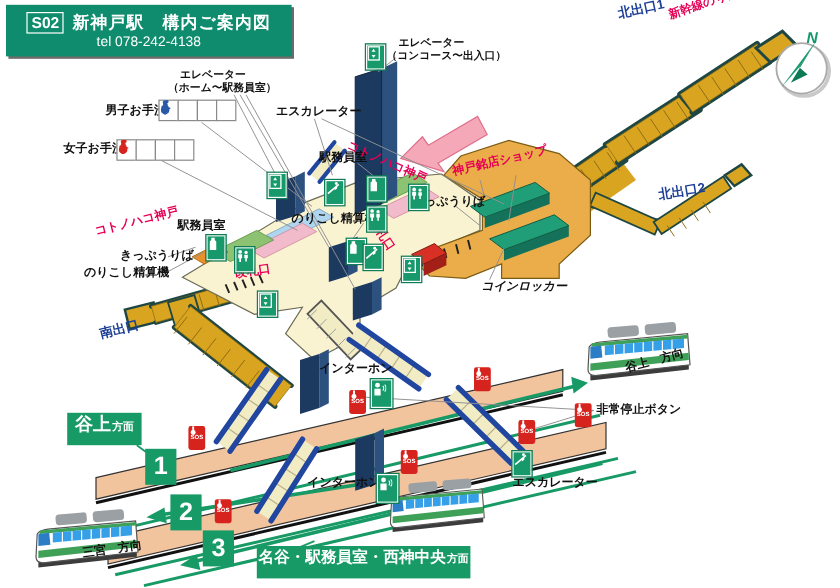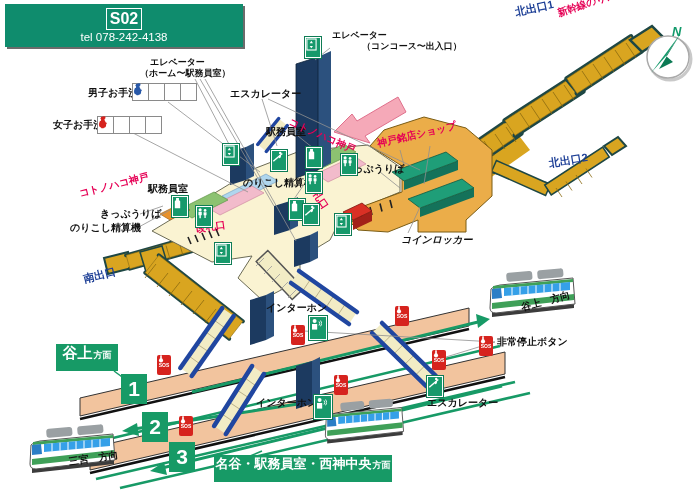--- a/index.html
+++ b/index.html
@@ -8,21 +8,21 @@
   .stage svg{position:absolute;left:0;top:0;}
   .lbl{position:absolute;font-size:10px;font-weight:bold;color:#111;
        white-space:nowrap;line-height:1.15;transform-origin:left top;z-index:5;}
   .lbl.sm{font-size:9px;}
   .red{color:#E60055;}
   .blue{color:#1D3F96;font-size:11px;}
   .header{position:absolute;left:5px;top:4px;width:238px;height:43px;background:#0F8C6D;
           box-shadow:2px 2px 0 #6b6b6b;color:#fff;z-index:6;
           display:flex;flex-direction:column;align-items:center;justify-content:center;}
   .header .row1{display:flex;align-items:center;gap:7px;}
-  .header .code{border:1.5px solid #fff;padding:0 3px;font-size:16px;font-weight:bold;line-height:1.25;}
+  .header .code{border:1.5px solid #fff;padding:0 3px;font-size:13px;font-weight:bold;line-height:1.25;}
   .header .title{font-size:14px;font-weight:bold;letter-spacing:1px;}
   .header .tel{font-size:11.5px;margin-top:1px;}
   .gbox{position:absolute;background:#179A66;color:#fff;display:flex;align-items:baseline;
         justify-content:center;font-weight:bold;white-space:nowrap;z-index:6;}
   .gbox .main{font-size:15px;} .gbox .suf{font-size:9px;margin-left:1px;}
   .gbox.wide .main{font-size:13px;}
   .pnum{position:absolute;width:26px;height:30px;background:#179A66;color:#fff;display:flex;
         align-items:center;justify-content:center;font-size:21px;font-weight:bold;z-index:6;}
   .sos{position:absolute;width:14px;height:20px;background:#D6231E;border-radius:2px;z-index:6;
        display:flex;flex-direction:column;align-items:center;justify-content:center;gap:1px;}
@@ -308,28 +308,29 @@
     <path d="M400,150 L404,165 M430,146 L424,184"></path>
     <path d="M408,233 L420,207"></path>
     <path d="M495,342 L304,331 M495,342 L446,357"></path>
     <path d="M442,396 L434,387"></path>
   </g>
 </svg>
 
 <div class="header">
   <div class="row1">
     <span class="code">S02</span>
+    <span class="title">新神戸駅　構内ご案内図</span>
   </div>
   <div class="tel">tel 078-242-4138</div>
 </div>
 
 <div class="lbl sm" style="left:150px;top:57px;">エレベーター</div>
 <div class="lbl sm" style="left:140px;top:68px;">（ホーム〜駅務員室）</div>
 <div class="lbl sm" style="left:332px;top:30px;">エレベーター</div>
-<div class="lbl sm" style="left:322px;top:41px;margin-left:40px;">（コンコース〜出入口）</div>
+<div class="lbl sm" style="left:322px;top:41px;">（コンコース〜出入口）</div>
 <div class="lbl" style="left:88px;top:87px;">男子お手洗</div>
 <div class="lbl" style="left:53px;top:119px;">女子お手洗</div>
 <div class="lbl" style="left:230px;top:88px;">エスカレーター</div>
 <div class="lbl" style="left:266px;top:126px;">駅務員室</div>
 <div class="lbl" style="left:148px;top:183px;">駅務員室</div>
 <div class="lbl" style="left:343px;top:163px;">きっぷうりば</div>
 <div class="lbl" style="left:100px;top:208px;">きっぷうりば</div>
 <div class="lbl" style="left:243px;top:177px;">のりこし精算機</div>
 <div class="lbl" style="left:70px;top:222px;">のりこし精算機</div>
 <div class="lbl" style="left:401px;top:234px;font-style:italic;">コインロッカー</div>

